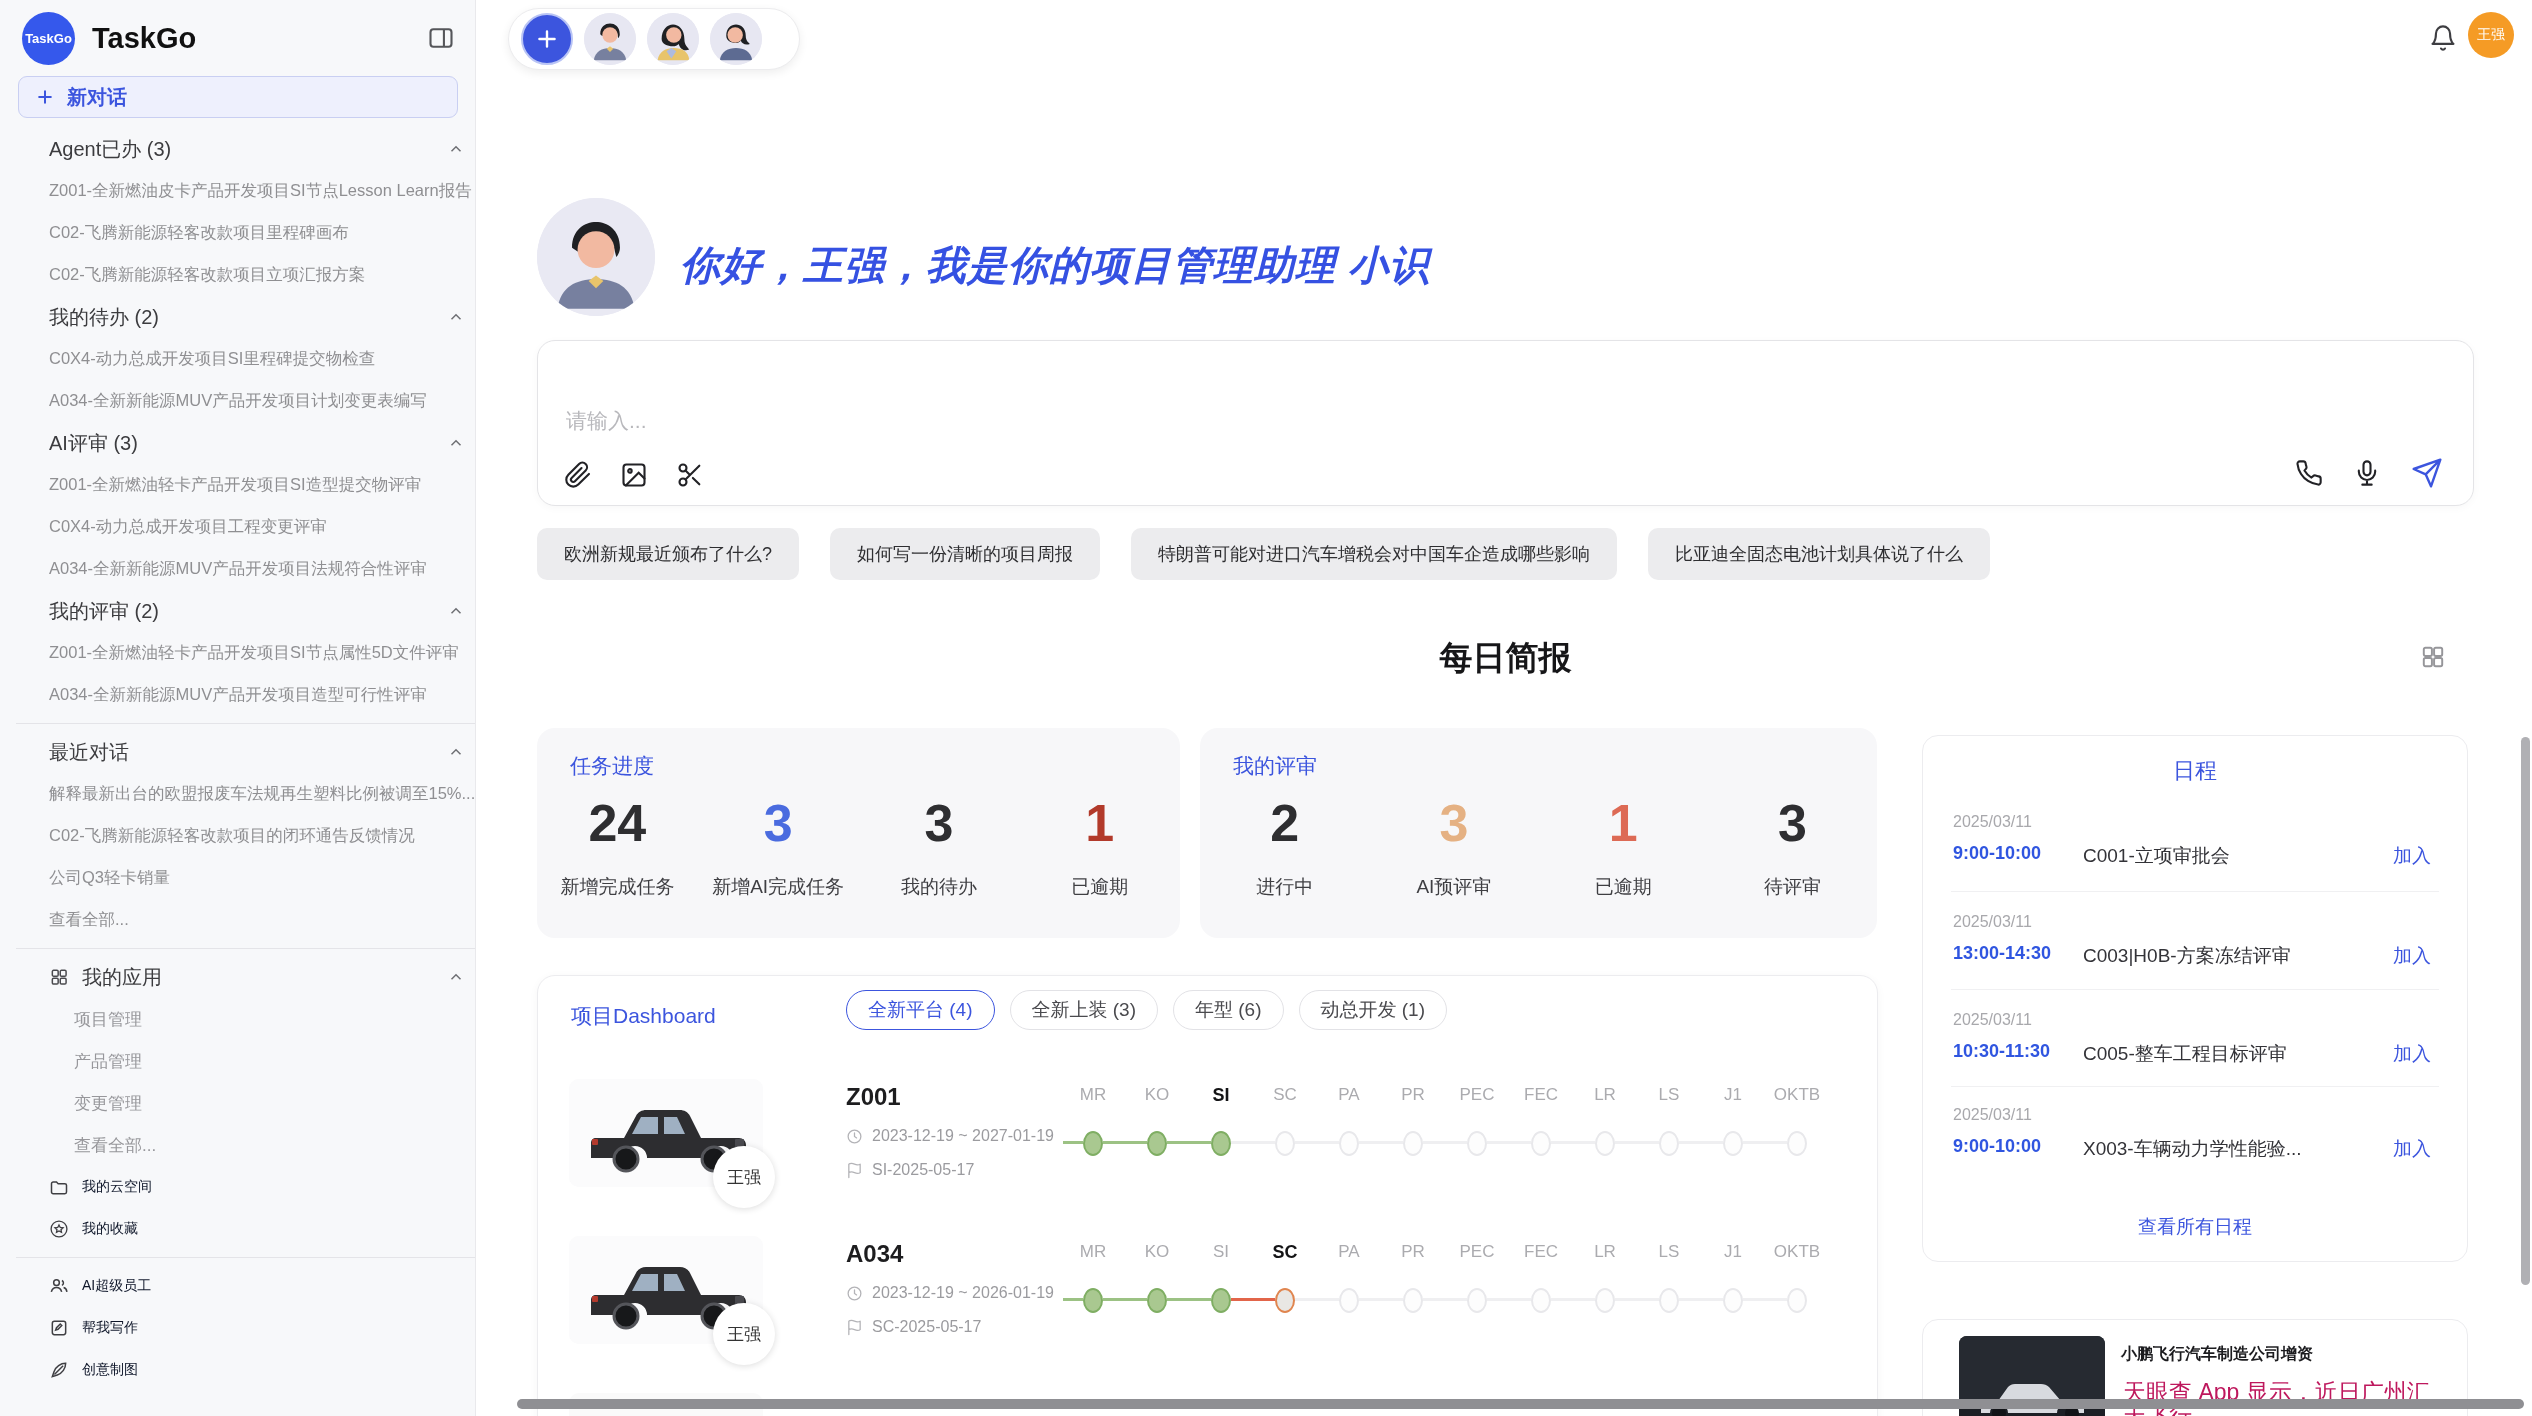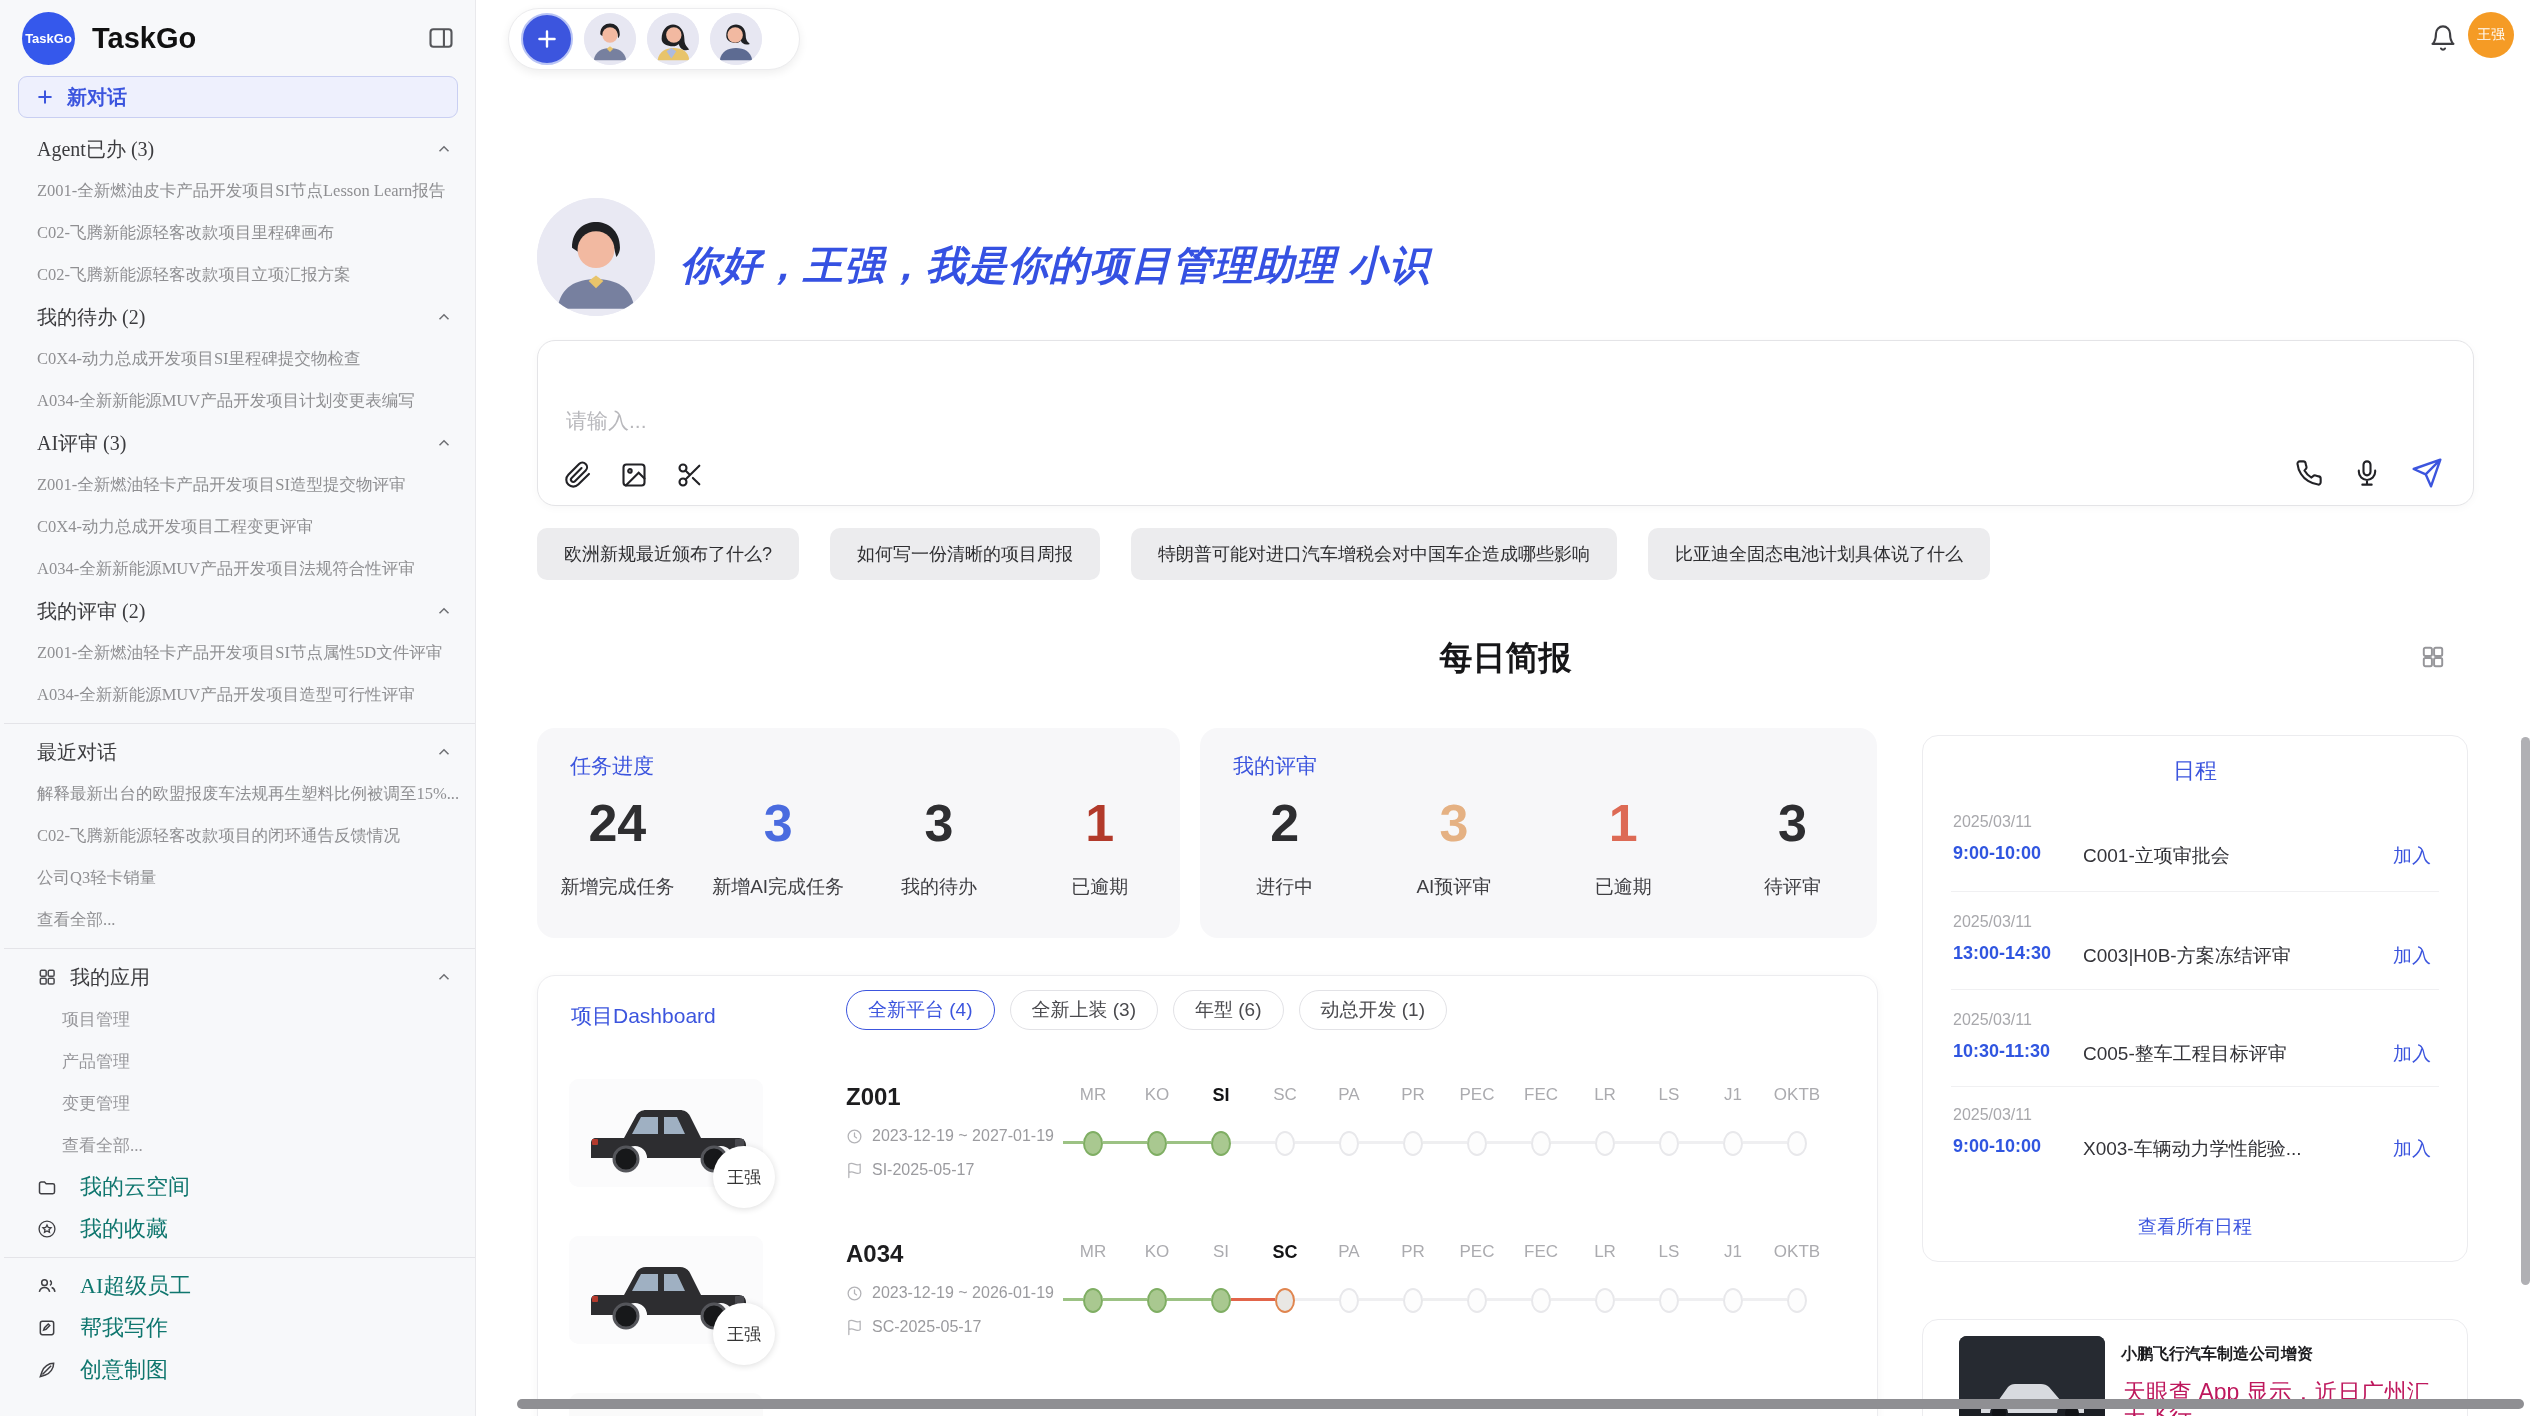--- a/index.html
+++ b/index.html
@@ -14,26 +14,26 @@
   .app{position:relative;width:2532px;height:1416px;overflow:hidden;background:#fff;}
   svg{display:block;}
 
   
   .sidebar{position:absolute;left:0;top:0;width:476px;height:1416px;background:var(--side-bg);border-right:1px solid var(--border);overflow:hidden;}
   .side-head{position:absolute;left:0;top:10px;width:100%;height:56px;}
   .logo{position:absolute;left:22px;top:2px;width:53px;height:53px;border-radius:50%;background:#3558ec;color:#fff;display:flex;flex-direction:row;align-items:center;justify-content:center;font-size:13px;line-height:14px;font-weight:700;}
   .app-title{position:absolute;left:92px;top:12px;font-size:29px;font-weight:700;color:#111;}
   .collapse-btn{position:absolute;right:20px;top:14px;width:28px;height:28px;border:none;background:transparent;color:#55565a;cursor:pointer;}
   .new-chat{position:absolute;left:18px;top:76px;width:440px;height:42px;border-radius:9px;background:#eef0fd;border:1px solid #c9cff2;display:flex;align-items:center;gap:12px;padding:0 0 0 16px;color:var(--accent);font-size:20px;font-weight:600;cursor:pointer;font-family:inherit;}
-  .side-rows{position:absolute;left:4px;top:128px;width:100%;font-family:Liberation Serif, serif;}
+  .side-rows{position:absolute;left:16px;top:128px;width:100%;}
   .srow{height:42px;display:flex;align-items:center;padding:0 26px 0 33px;white-space:nowrap;overflow:hidden;}
   .srow.hdr{font-size:20px;color:#3c3c3f;font-weight:500;justify-content:space-between;}
   .srow.item{font-size:16.5px;color:var(--gray);cursor:pointer;}
   .srow.sub{padding-left:58px;font-size:17px;color:#97979b;cursor:pointer;}
-  .srow.tool{font-size:22px;color:#0f766e;gap:23px;cursor:pointer;}
+  .srow.tool{font-size:14px;color:#0f172a;gap:13px;cursor:pointer;}
   .srow .chev{color:#6f7074;}
   .side-div{height:1px;background:#e4e4e8;margin:7px 0;}
   .hdr-left{display:flex;align-items:center;gap:13px;}
 
   
   .main{position:absolute;left:476px;top:0;width:2056px;height:1416px;background:#fff;}
 
   .topbar{position:absolute;left:32px;top:8px;width:292px;height:62px;border:1px solid #ececee;border-radius:34px;box-shadow:0 3px 10px rgba(0,0,0,.07);display:flex;align-items:center;gap:11px;padding:0 12px;background:#fff;}
   .tb-add{width:52px;height:52px;border-radius:50%;background:var(--accent);border:2px solid #b9c4f5;display:flex;align-items:center;justify-content:center;color:#fff;cursor:pointer;}
   .avatar{width:52px;height:52px;border-radius:50%;overflow:hidden;background:#e7e7f2;cursor:pointer;flex:0 0 auto;}

